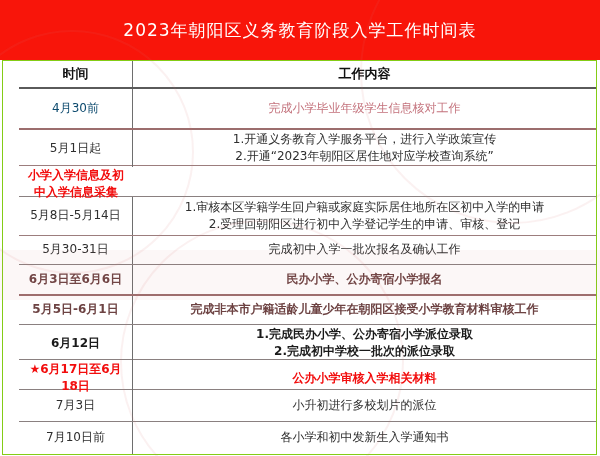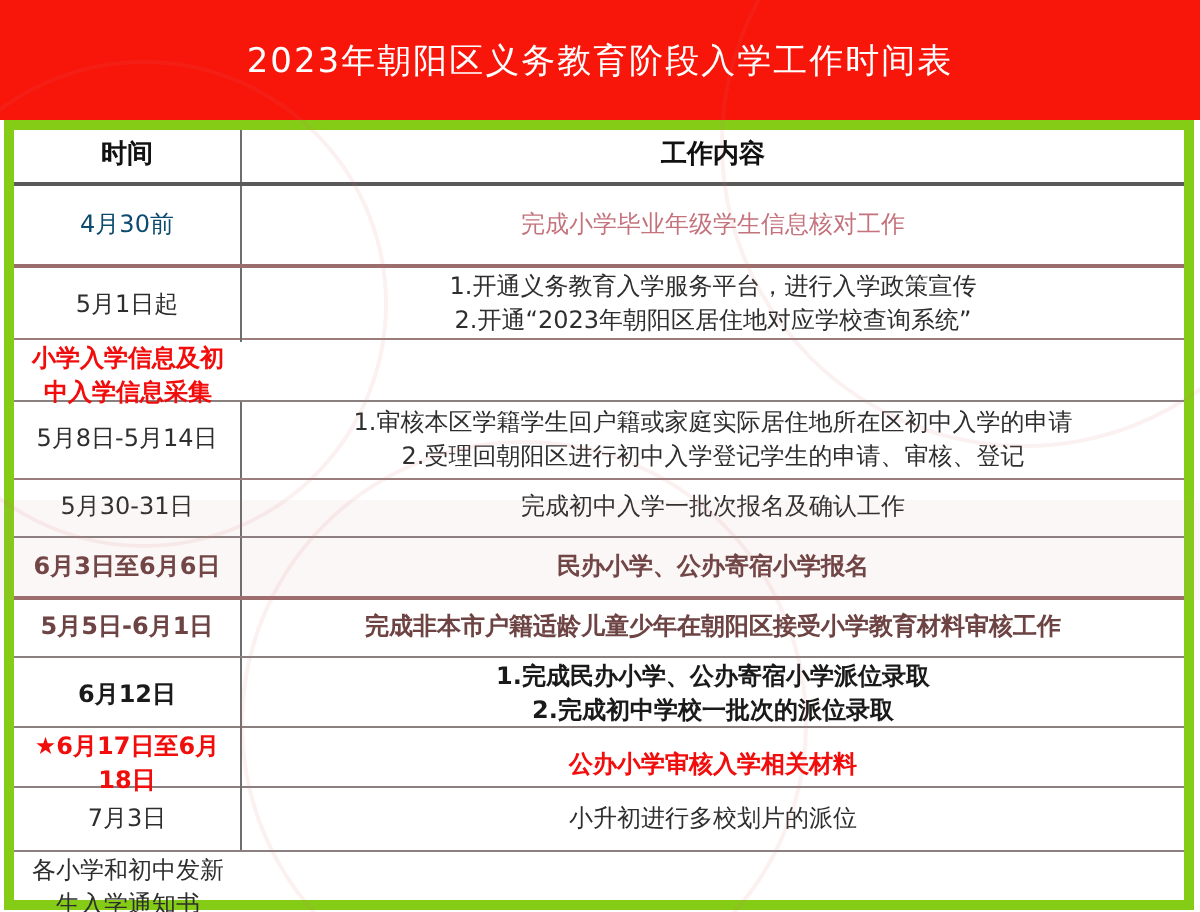--- a/index.html
+++ b/index.html
@@ -21,23 +21,24 @@
   .banner .title{
     color:#ffffff;
     font-size:17px;
     font-weight:normal;
     letter-spacing:1px;
   }
   
   .sched-table{
     position:absolute;
     left:2px;right:3px;top:60px;bottom:1px;
-    border:5px solid #84cc16;
+    border:1px solid #84cc16;
     box-sizing:border-box;
     background:#fff;
+    padding-left:16px;
   }
   .row{
     display:grid;
     grid-template-columns:114px 1fr;
     box-sizing:border-box;
     border-bottom:1px solid #8a8080;
   }
   .row:last-child{border-bottom:none;}
   .cell{
     display:flex;align-items:center;justify-content:center;
@@ -140,20 +141,21 @@
       <div class="cell time">★6月17日至6月18日</div>
       <div class="cell content">公办小学审核入学相关材料</div>
     </div>
 
     <div class="row" style="height:32px">
       <div class="cell time">7月3日</div>
       <div class="cell content">小升初进行多校划片的派位</div>
     </div>
 
     <div class="row" style="height:32px">
+      <div class="cell time">7月10日前</div>
       <div class="cell content">各小学和初中发新生入学通知书</div>
     </div>
 
   </div>
 
   <div class="watermark">
     <div class="wm-circle" style="left:-50px;top:30px;width:240px;height:240px;"></div>
     <div class="wm-circle" style="left:360px;top:-80px;width:300px;height:300px;"></div>
     <div class="wm-circle" style="left:120px;top:220px;width:280px;height:280px;"></div>
     <div class="wm-band"></div>

